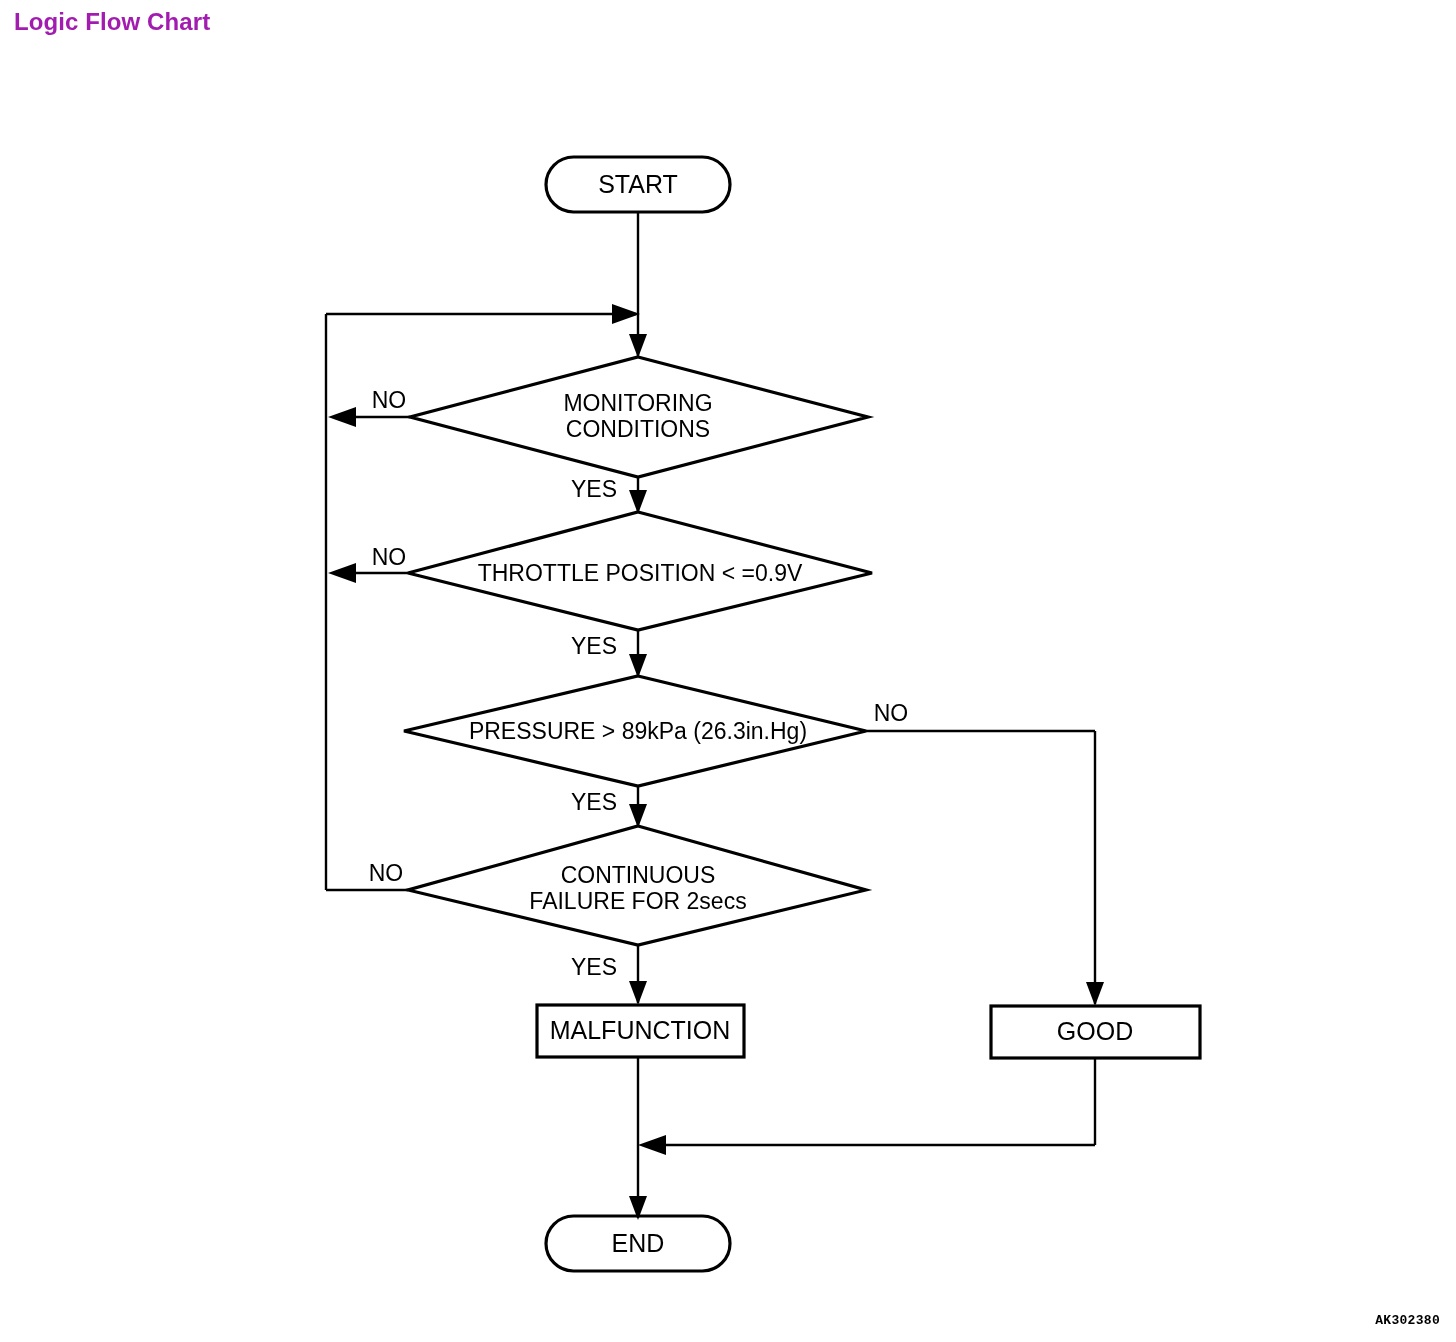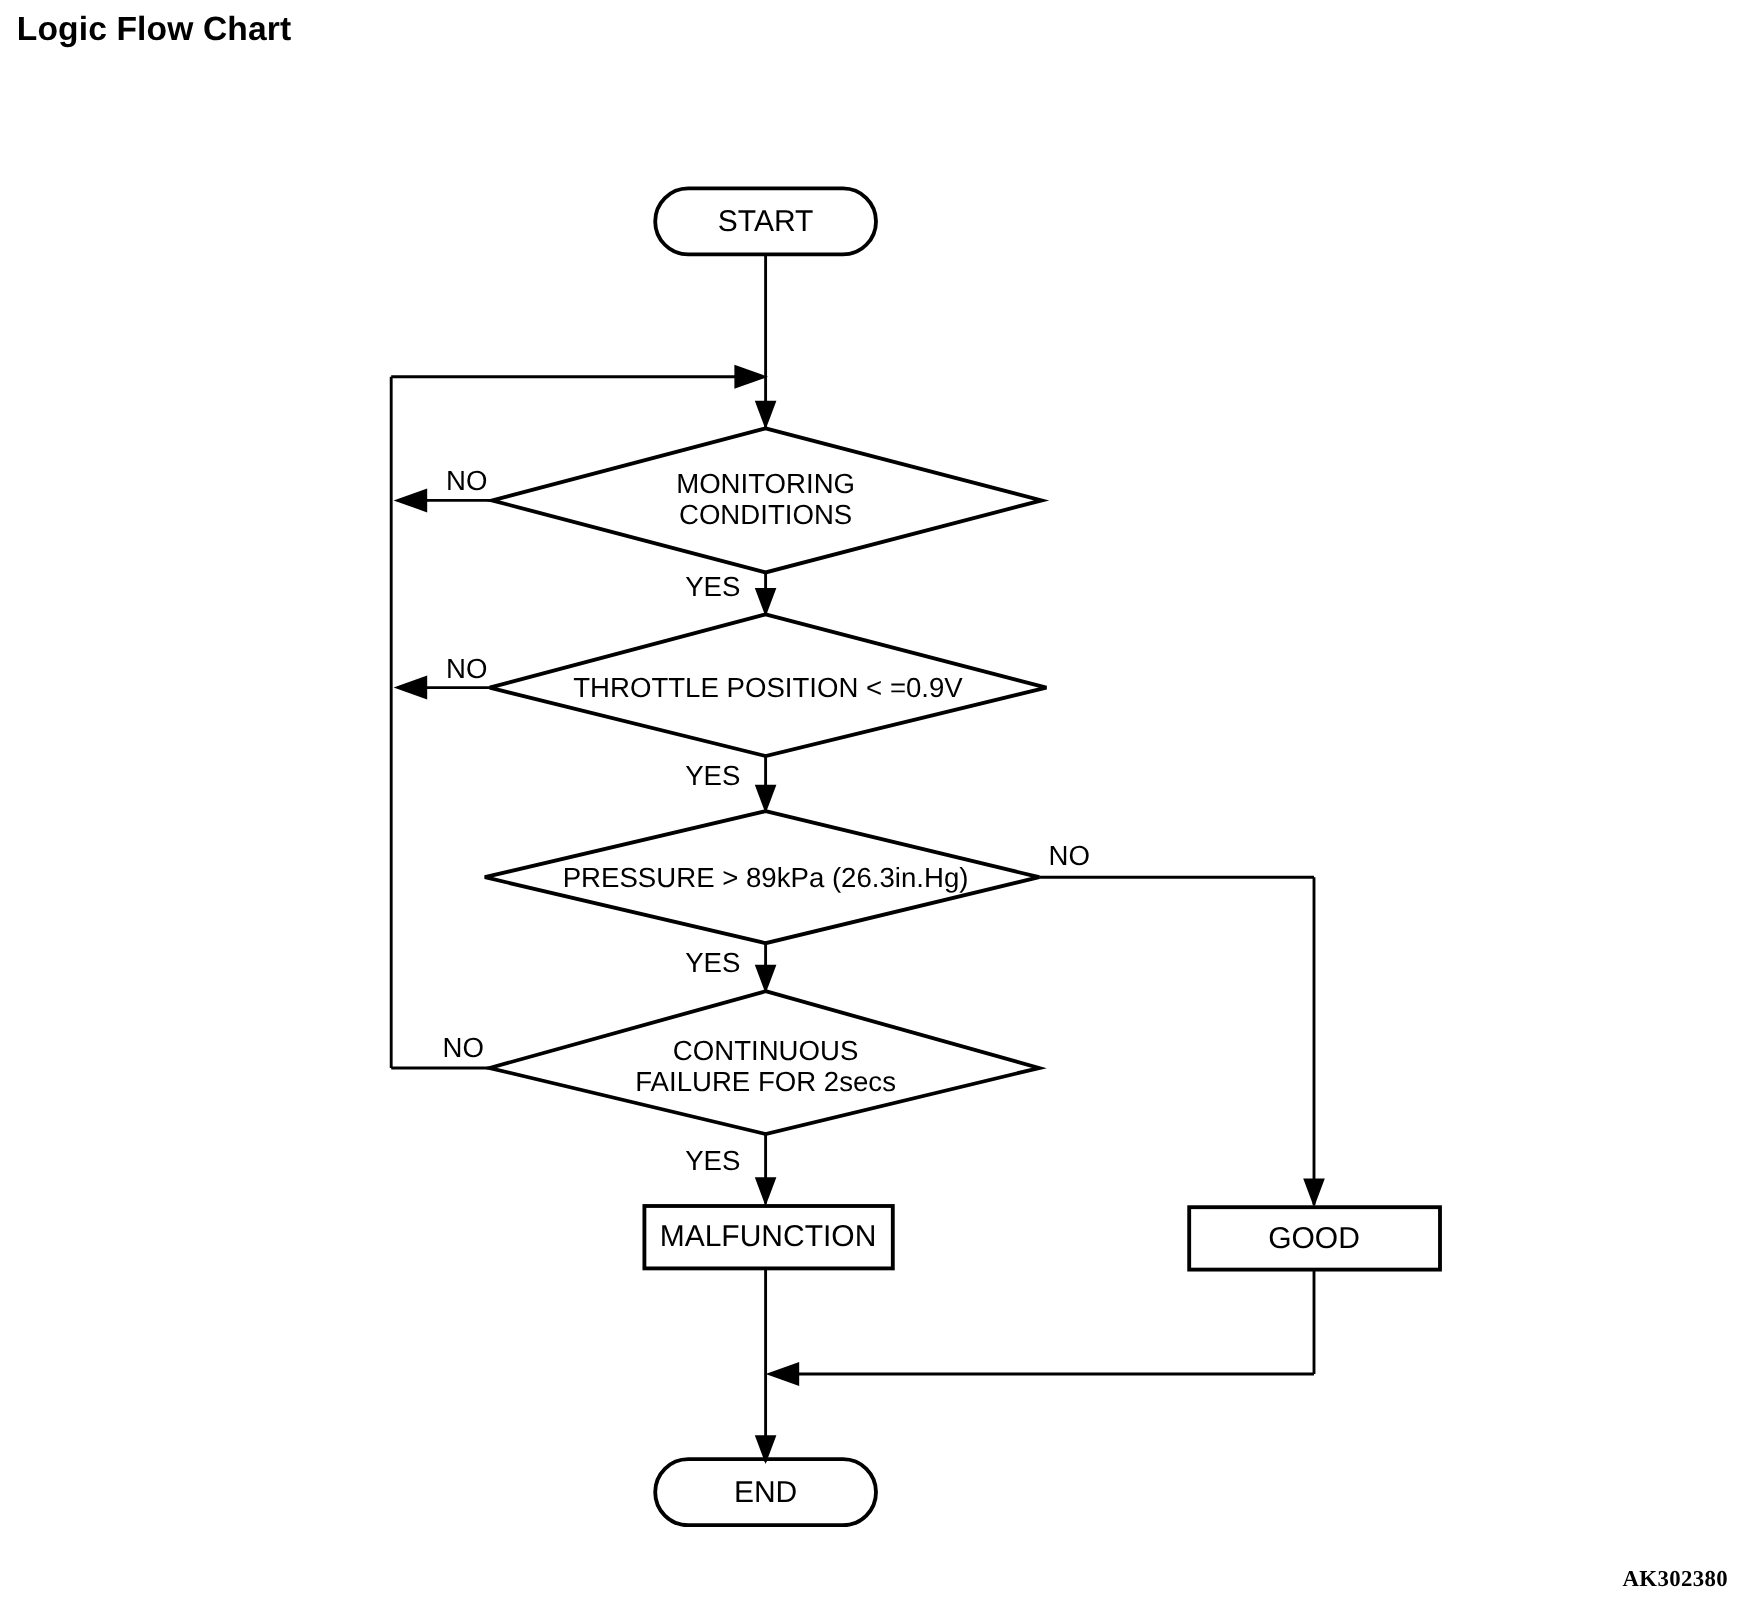--- a/index.html
+++ b/index.html
@@ -11,41 +11,41 @@
     width: 1456px;
     height: 1342px;
     position: relative;
     font-family: "Liberation Sans", sans-serif;
     overflow: hidden;
   }
   #page-title {
     position: absolute;
     left: 14px;
     top: 8px;
-    font-size: 28px;
+    font-size: 24px;
     font-weight: bold;
-    color: #000000;
+    color: #a21caf;
     letter-spacing: 0.1px;
     font-family: "Liberation Sans", sans-serif;
   }
   #flow-svg {
     position: absolute;
     left: 0;
     top: 0;
     width: 1456px;
     height: 1342px;
   }
   #figure-code {
     position: absolute;
     right: 16px;
     bottom: 14px;
-    font-size: 19px;
+    font-size: 13px;
     font-weight: bold;
     color: #000;
-    font-family: Liberation Serif, serif;
+    font-family: Liberation Mono, monospace;
     letter-spacing: 0.3px;
     text-align: right;
   }
   .shape-stroke {
     fill: none;
     stroke: #000000;
     stroke-width: 3.2;
     stroke-linejoin: miter;
   }
   .box-stroke {

